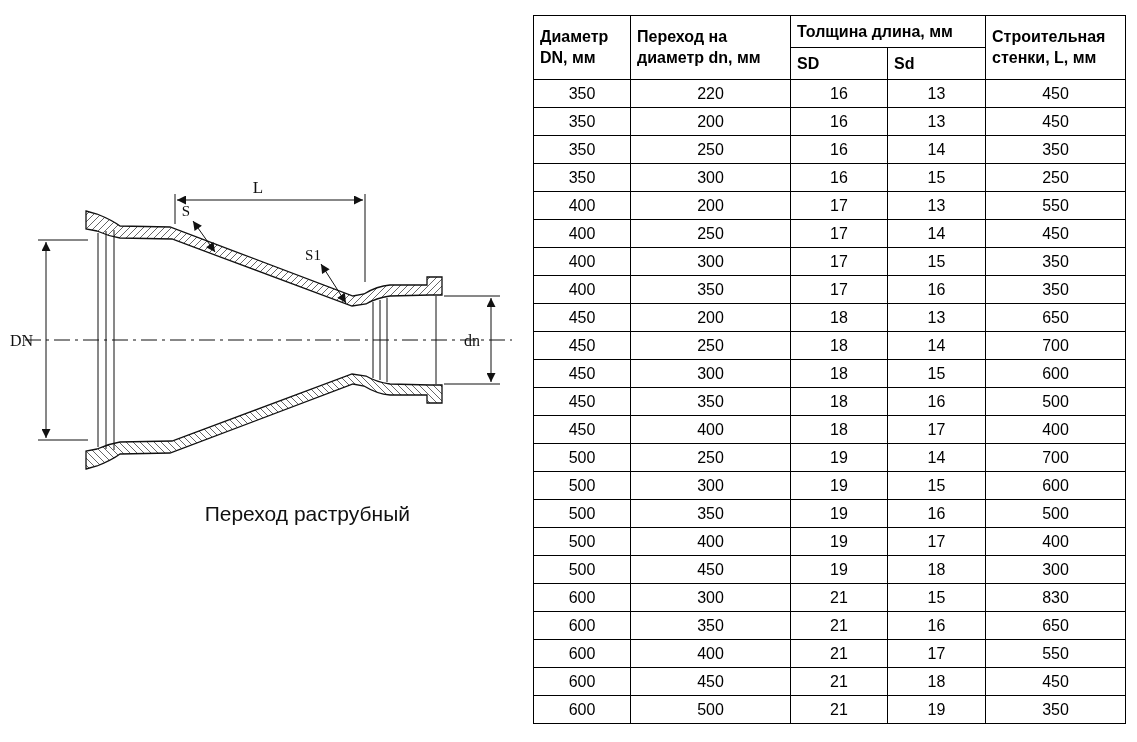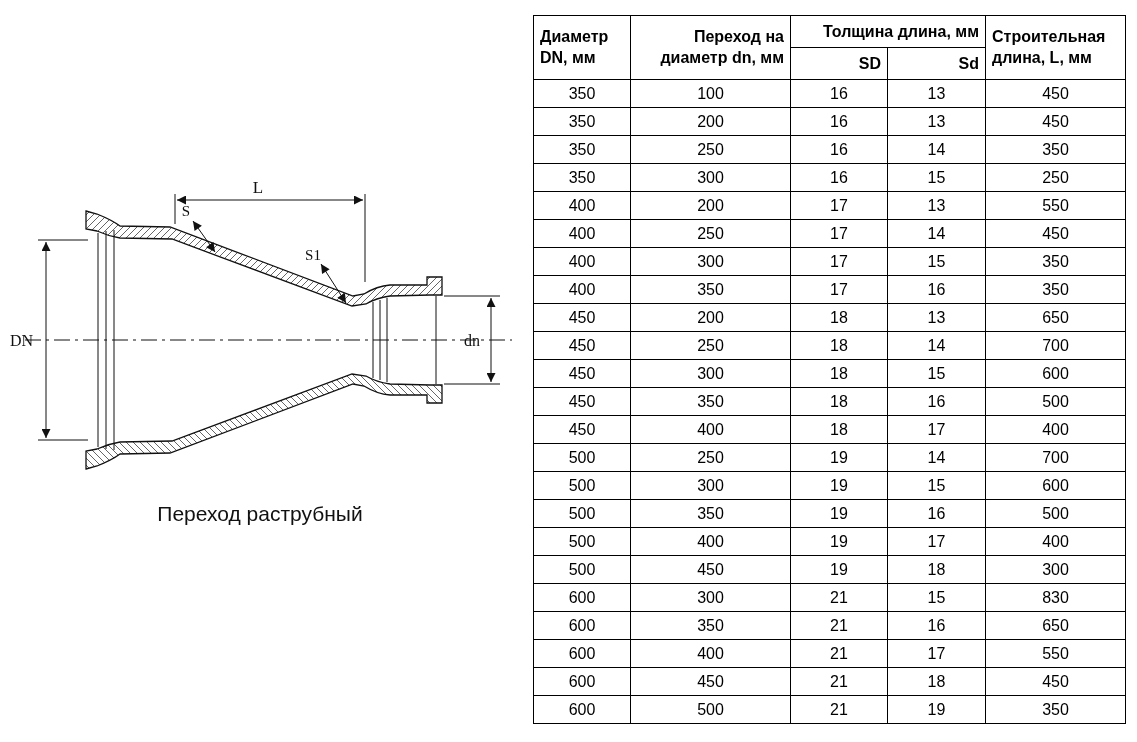--- a/index.html
+++ b/index.html
@@ -4,31 +4,31 @@
 <style>
   html,body { margin:0; padding:0; }
   body {
     width:1137px; height:742px; position:relative; overflow:hidden;
     background:#ffffff; font-family:"Liberation Sans", sans-serif; color:#000;
   }
   .drawing-area { position:absolute; left:0; top:0; width:533px; height:742px; }
   .drawing-svg { position:absolute; left:0; top:0; }
   .caption {
     position:absolute; left:110px; top:502px; width:300px;
-    text-align:center; font-size:21px; color:#111;
+    text-align:right; font-size:21px; color:#111;
   }
   .spec-table {
     position:absolute; left:533px; top:15px;
     border-collapse:collapse; table-layout:fixed;
   }
   .spec-table th, .spec-table td {
     border:1px solid #000; box-sizing:border-box;
     font-size:16px; color:#000; background:#fff;
   }
-  .spec-table th { font-weight:bold; padding:1px 6px; vertical-align:middle; text-align:right; }
+  .spec-table th { font-weight:bold; padding:1px 6px; vertical-align:middle; text-align:left; }
   .spec-table th.left { text-align:left; }
   .spec-table thead tr { height:32px;margin-top:24px; }
   .spec-table td { text-align:center; height:28px; padding:0 4px; }
   .hline { line-height:1.3; }
   svg text { font-family:"Liberation Serif", serif; fill:#111; }
 </style>
 </head>
 <body>
 
 <div class="drawing-area">
@@ -109,32 +109,32 @@
         <div class="hline">Диаметр</div>
         <div class="hline">DN, мм</div>
       </th>
       <th rowspan="2">
         <div class="hline">Переход на</div>
         <div class="hline">диаметр dn, мм</div>
       </th>
       <th colspan="2">Толщина длина, мм</th>
       <th rowspan="2" class="left">
         <div class="hline">Строительная</div>
-        <div class="hline">длина, L, мм</div>
+        <div class="hline">стенки, L, мм</div>
       </th>
     </tr>
     <tr>
       <th>SD</th>
       <th>Sd</th>
     </tr>
   </thead>
   <tbody>
       <tr>
         <td>350</td>
-        <td>100</td>
+        <td>220</td>
         <td>16</td>
         <td>13</td>
         <td>450</td>
       </tr>
       <tr>
         <td>350</td>
         <td>200</td>
         <td>16</td>
         <td>13</td>
         <td>450</td>

